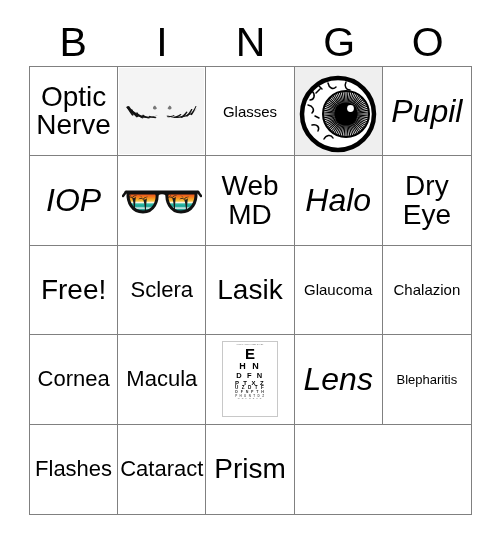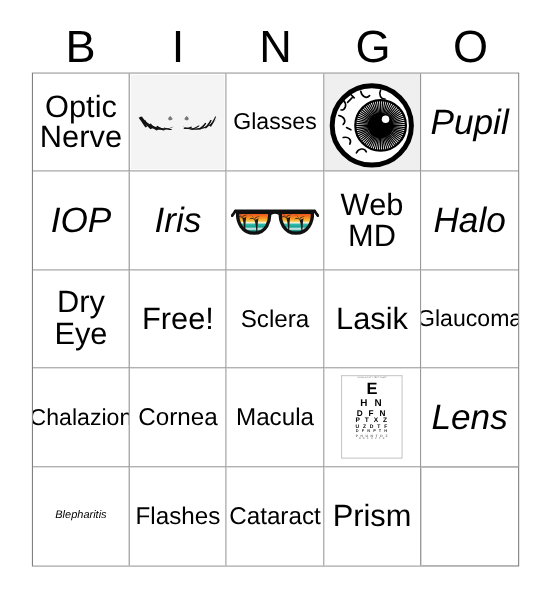--- a/index.html
+++ b/index.html
@@ -77,22 +77,22 @@
   .cell .txt {
     display: block;
     line-height: 1.02;
     padding: 0 1px;
   }
 
   
   .s-xl  .txt { font-size: 32px; font-style: italic; }
   .s-lg  .txt { font-size: 28px; }
   .s-md  .txt { font-size: 22px; }
-  .s-sm  .txt { font-size: 21px; }
-  .s-xs  .txt { font-size: 10px; font-style: italic; }
+  .s-sm  .txt { font-size: 15px; }
+  .s-xs  .txt { font-size: 13px; }
 
   .cell.shaded { background: #efefef; }
 
   
   .art-wrap {
     width: 100%;
     height: 100%;
     display: flex;
     align-items: center;
     justify-content: center;
@@ -278,23 +278,20 @@
     </g>
   </svg>
         </div>
       </div>
       <div class="cell s-xl">
         <span class="txt">Pupil</span>
       </div>
       <div class="cell s-xl">
         <span class="txt">IOP</span>
       </div>
-      <div class="cell s-xl">
-        <span class="txt">Iris</span>
-      </div>
       <div class="cell">
         <div class="art-wrap">
   <svg width="80" height="40" viewBox="0 0 160 80" xmlns="http://www.w3.org/2000/svg">
     <defs>
       <linearGradient id="sunset" x1="0" y1="0" x2="0" y2="1">
         <stop offset="0%" stop-color="#e8471f"></stop>
         <stop offset="16%" stop-color="#ef6b1d"></stop>
         <stop offset="30%" stop-color="#f79a22"></stop>
         <stop offset="42%" stop-color="#f6c445"></stop>
         <stop offset="50%" stop-color="#fdf3e0"></stop>

